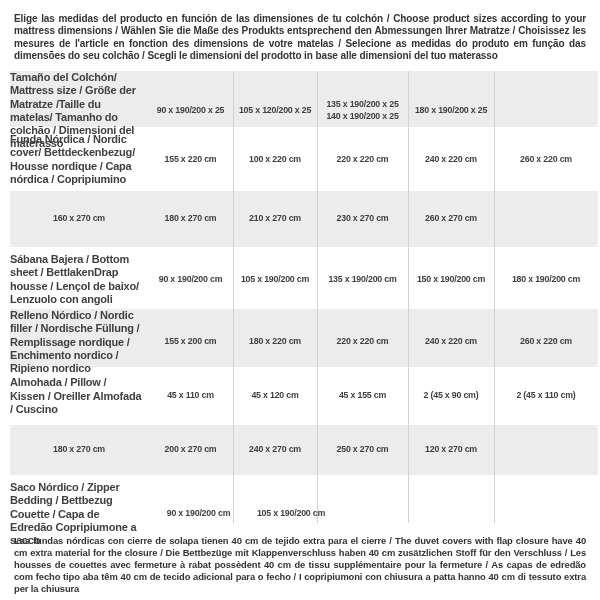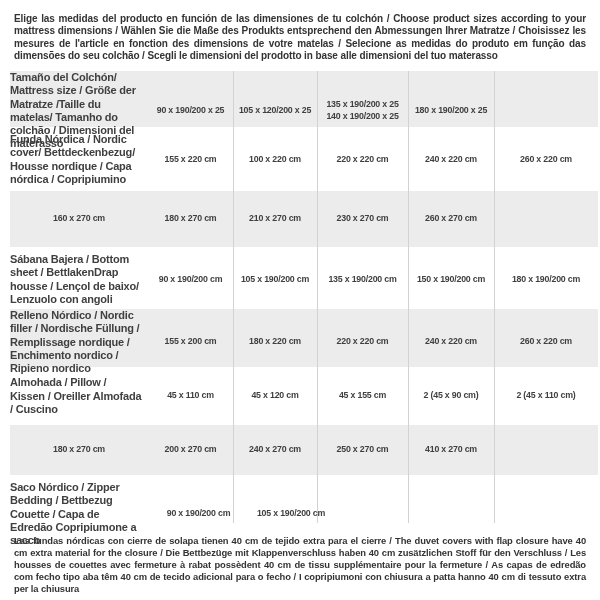--- a/index.html
+++ b/index.html
@@ -103,21 +103,21 @@
       <div class="tcell">45 x 120 cm</div>
       <div class="tcell">45 x 155 cm</div>
       <div class="tcell">2 (45 x 90 cm)</div>
       <div class="tcell">2 (45 x 110 cm)</div>
     </div>
     <div class="trow shaded" style="height: 50px;">
       <div class="tcell">180 x 270 cm</div>
       <div class="tcell">200 x 270 cm</div>
       <div class="tcell">240 x 270 cm</div>
       <div class="tcell">250 x 270 cm</div>
-      <div class="tcell">410 x 270 cm</div>
+      <div class="tcell">120 x 270 cm</div>
     </div>
     <div class="trow" style="height: 42px; gap: 8px;">
       <div class="tlabel">Saco Nórdico / Zipper Bedding / Bettbezug Couette  / Capa de Edredão Copripiumone a sacco</div>
       <div class="tcell">90 x 190/200 cm</div>
       <div class="tcell">105 x 190/200 cm</div>
       <div class="tcell"></div>
       <div class="tcell"></div>
       <div class="tcell"></div>
     </div>
   </div>

